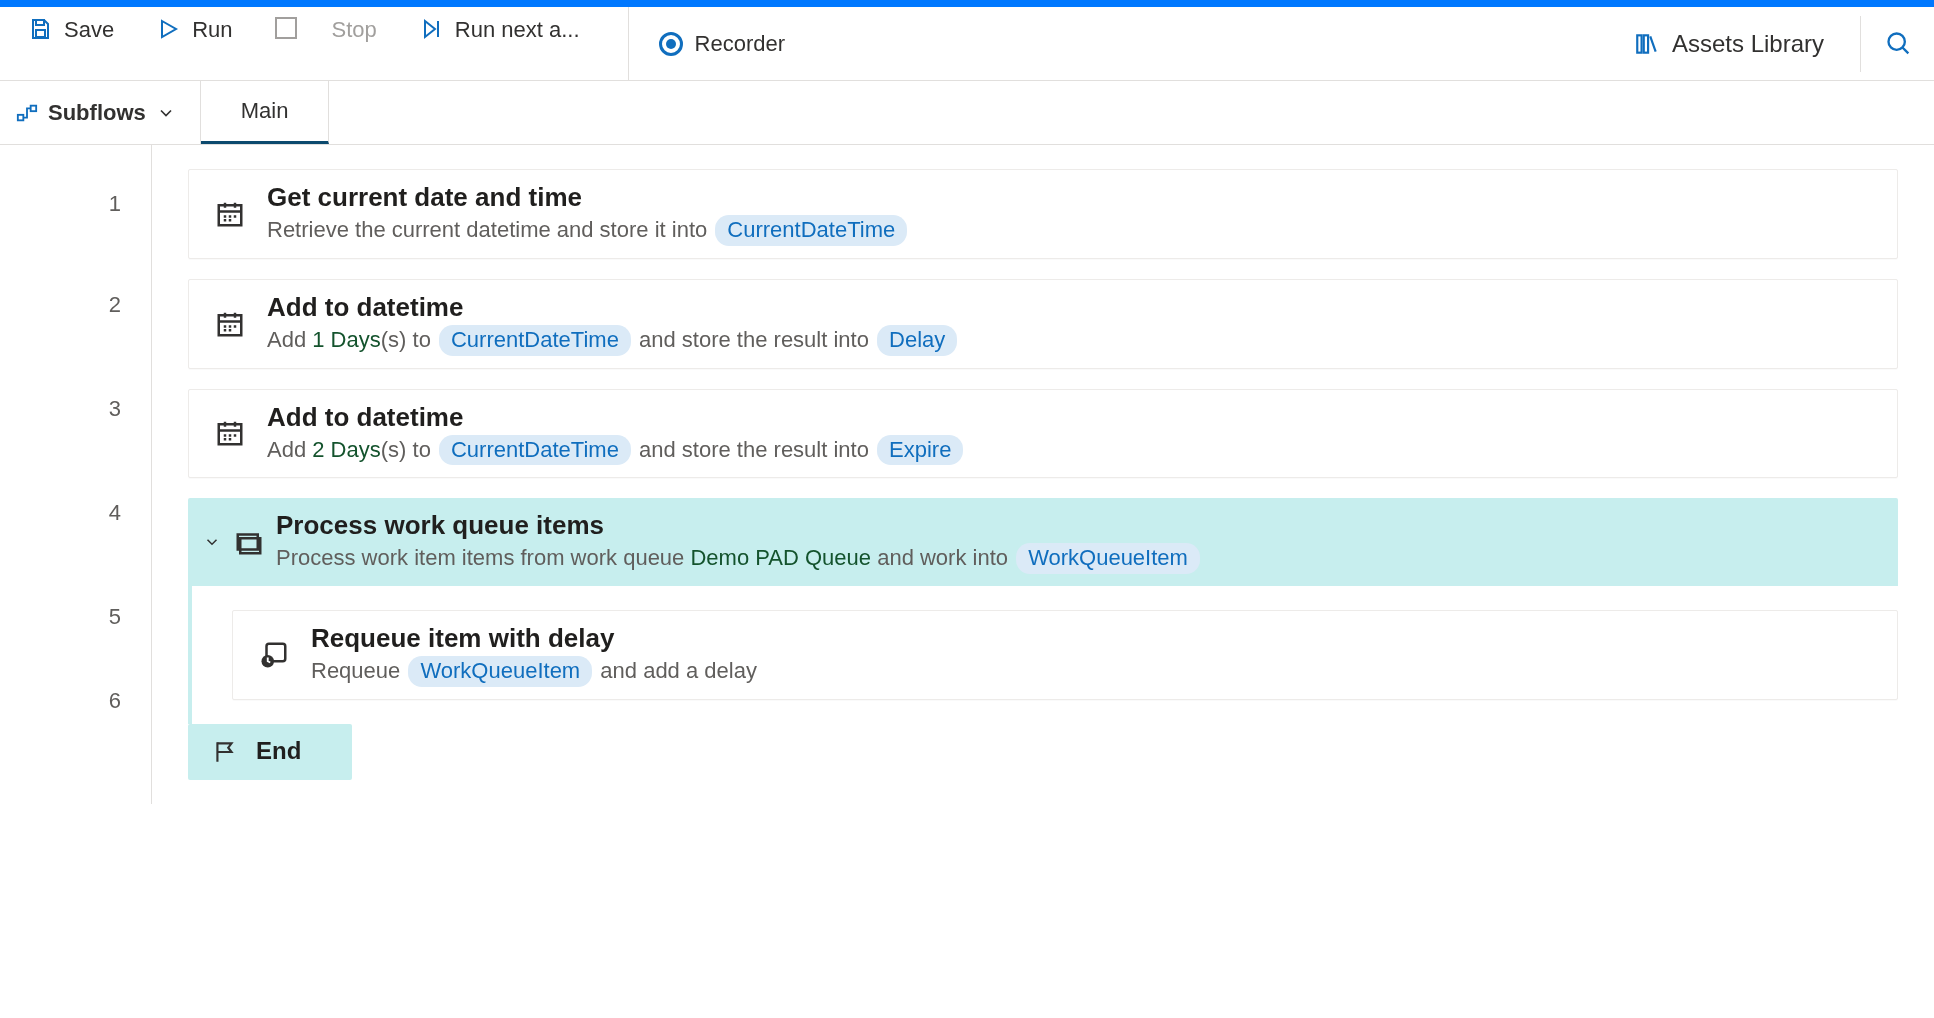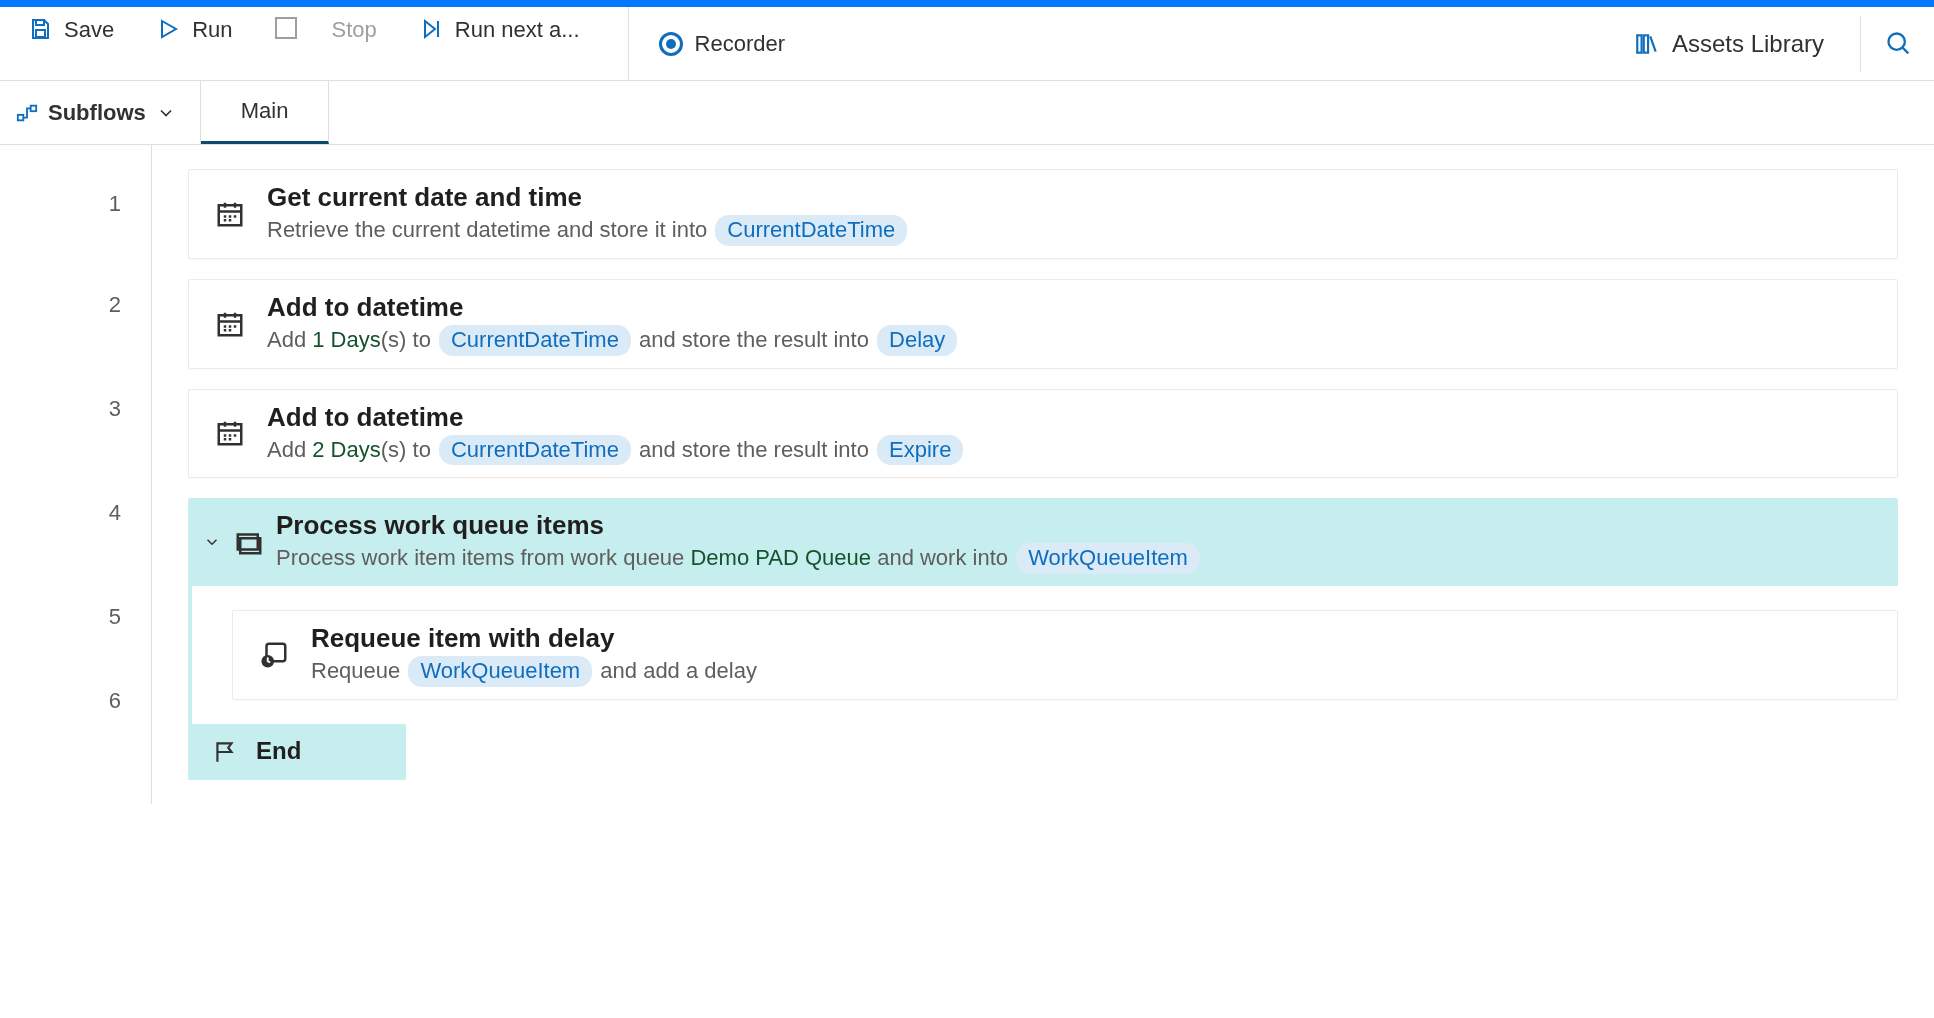--- a/index.html
+++ b/index.html
@@ -174,21 +174,21 @@
     .block-body {
       border-left: 4px solid #c7eeee;
       padding: 24px 0 24px 40px;
     }
     .block-end {
       background: #c7eeee;
       display: flex; align-items: center;
       gap: 14px;
       padding: 10px 20px;
       min-height: 56px;
-      width: 218px;
+      width: 164px;
       border-radius: 2px;
     }
     .block-end .step-title { font-size: 24px; }
     svg { display: block; }
   </style>
 </head>
 <body>
 
 <div class="top-bar"></div>
 

